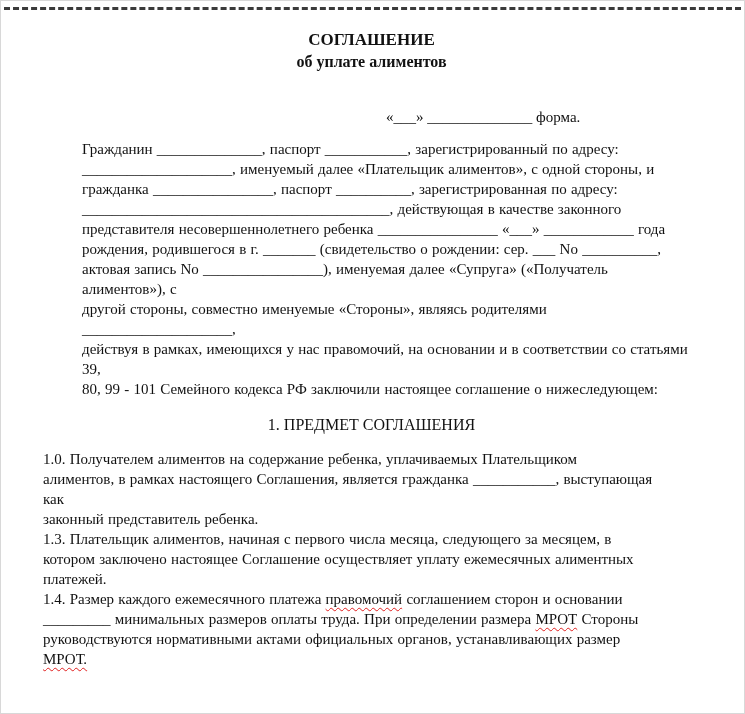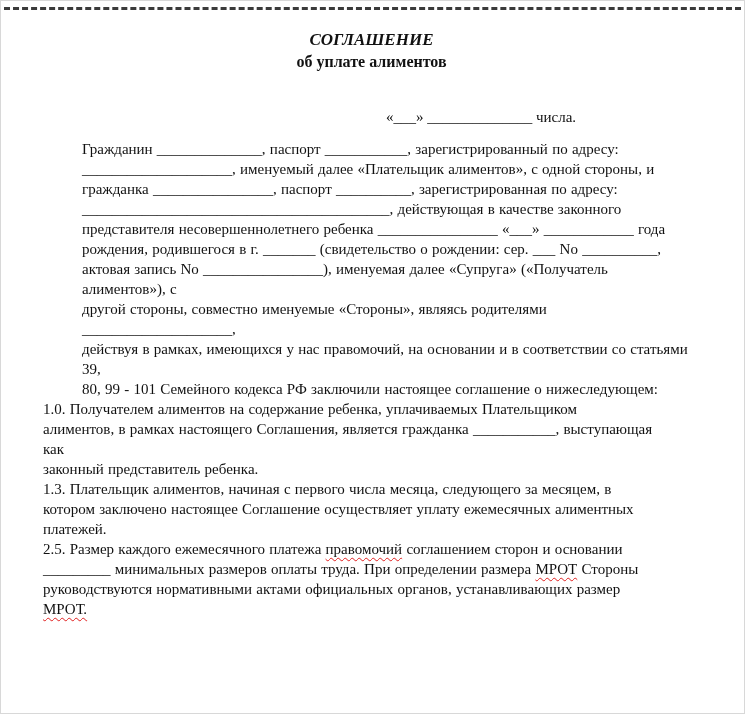--- a/index.html
+++ b/index.html
@@ -22,21 +22,20 @@
     right: 3px;
     border-top: 3px dashed #3b3b3b;
     height: 0;
   }
   .title-block { text-align: center; margin-top: 2px; }
   .doc-title {
     margin: 0;
     font-size: 17px;
     font-weight: bold;
     line-height: 22px;
-    font-style: italic;
   }
   .doc-subtitle {
     margin: 0;
     font-size: 16px;
     font-weight: bold;
     line-height: 22px;
   }
   .date-line {
     margin: 34px 0 0 343px;
     font-size: 15px;
@@ -70,40 +69,41 @@
 <body>
 
 <div class="page">
   <div class="dashed-top"></div>
 
   <div class="title-block">
     <h1 class="doc-title">СОГЛАШЕНИЕ</h1>
     <h2 class="doc-subtitle">об уплате алиментов</h2>
   </div>
 
-  <p class="date-line">«___» ______________ числа.</p>
+  <p class="date-line">«___» ______________ форма.</p>
 
   <p class="body-par preamble">Гражданин ______________, паспорт ___________, зарегистрированный по адресу:
 ____________________, именуемый далее «Плательщик алиментов», с одной стороны, и
 гражданка ________________, паспорт __________, зарегистрированная по адресу:
 _________________________________________, действующая в качестве законного
 представителя несовершеннолетнего ребенка ________________ «___» ____________ года
 рождения, родившегося в г. _______ (свидетельство о рождении: сер. ___ No __________,
 актовая запись No ________________), именуемая далее «Супруга» («Получатель
 алиментов»), с
 другой стороны, совместно именуемые «Стороны», являясь родителями
 ____________________,
 действуя в рамках, имеющихся у нас правомочий, на основании и в соответствии со статьями 39,
 80, 99 - 101 Семейного кодекса РФ заключили настоящее соглашение о нижеследующем:</p>
 
+  <h3 class="section-heading">1. ПРЕДМЕТ СОГЛАШЕНИЯ</h3>
 
   <p class="body-par">1.0. Получателем алиментов на содержание ребенка, уплачиваемых Плательщиком
 алиментов, в рамках настоящего Соглашения, является гражданка ___________, выступающая
 как
 законный представитель ребенка.</p>
   <p class="body-par">1.3. Плательщик алиментов, начиная с первого числа месяца, следующего за месяцем, в
 котором заключено настоящее Соглашение осуществляет уплату ежемесячных алиментных
 платежей.</p>
-  <p class="body-par"><span>2.5. Размер каждого ежемесячного платежа </span><span class="misspell">правомочий</span><span> соглашением сторон и основании
+  <p class="body-par"><span>1.4. Размер каждого ежемесячного платежа </span><span class="misspell">правомочий</span><span> соглашением сторон и основании
 _________ минимальных размеров оплаты труда. При определении размера </span><span class="misspell">МРОТ</span><span> Стороны
 руководствуются нормативными актами официальных органов, устанавливающих размер
 </span><span class="misspell">МРОТ.</span></p>
 </div>
 
 </body></html>

